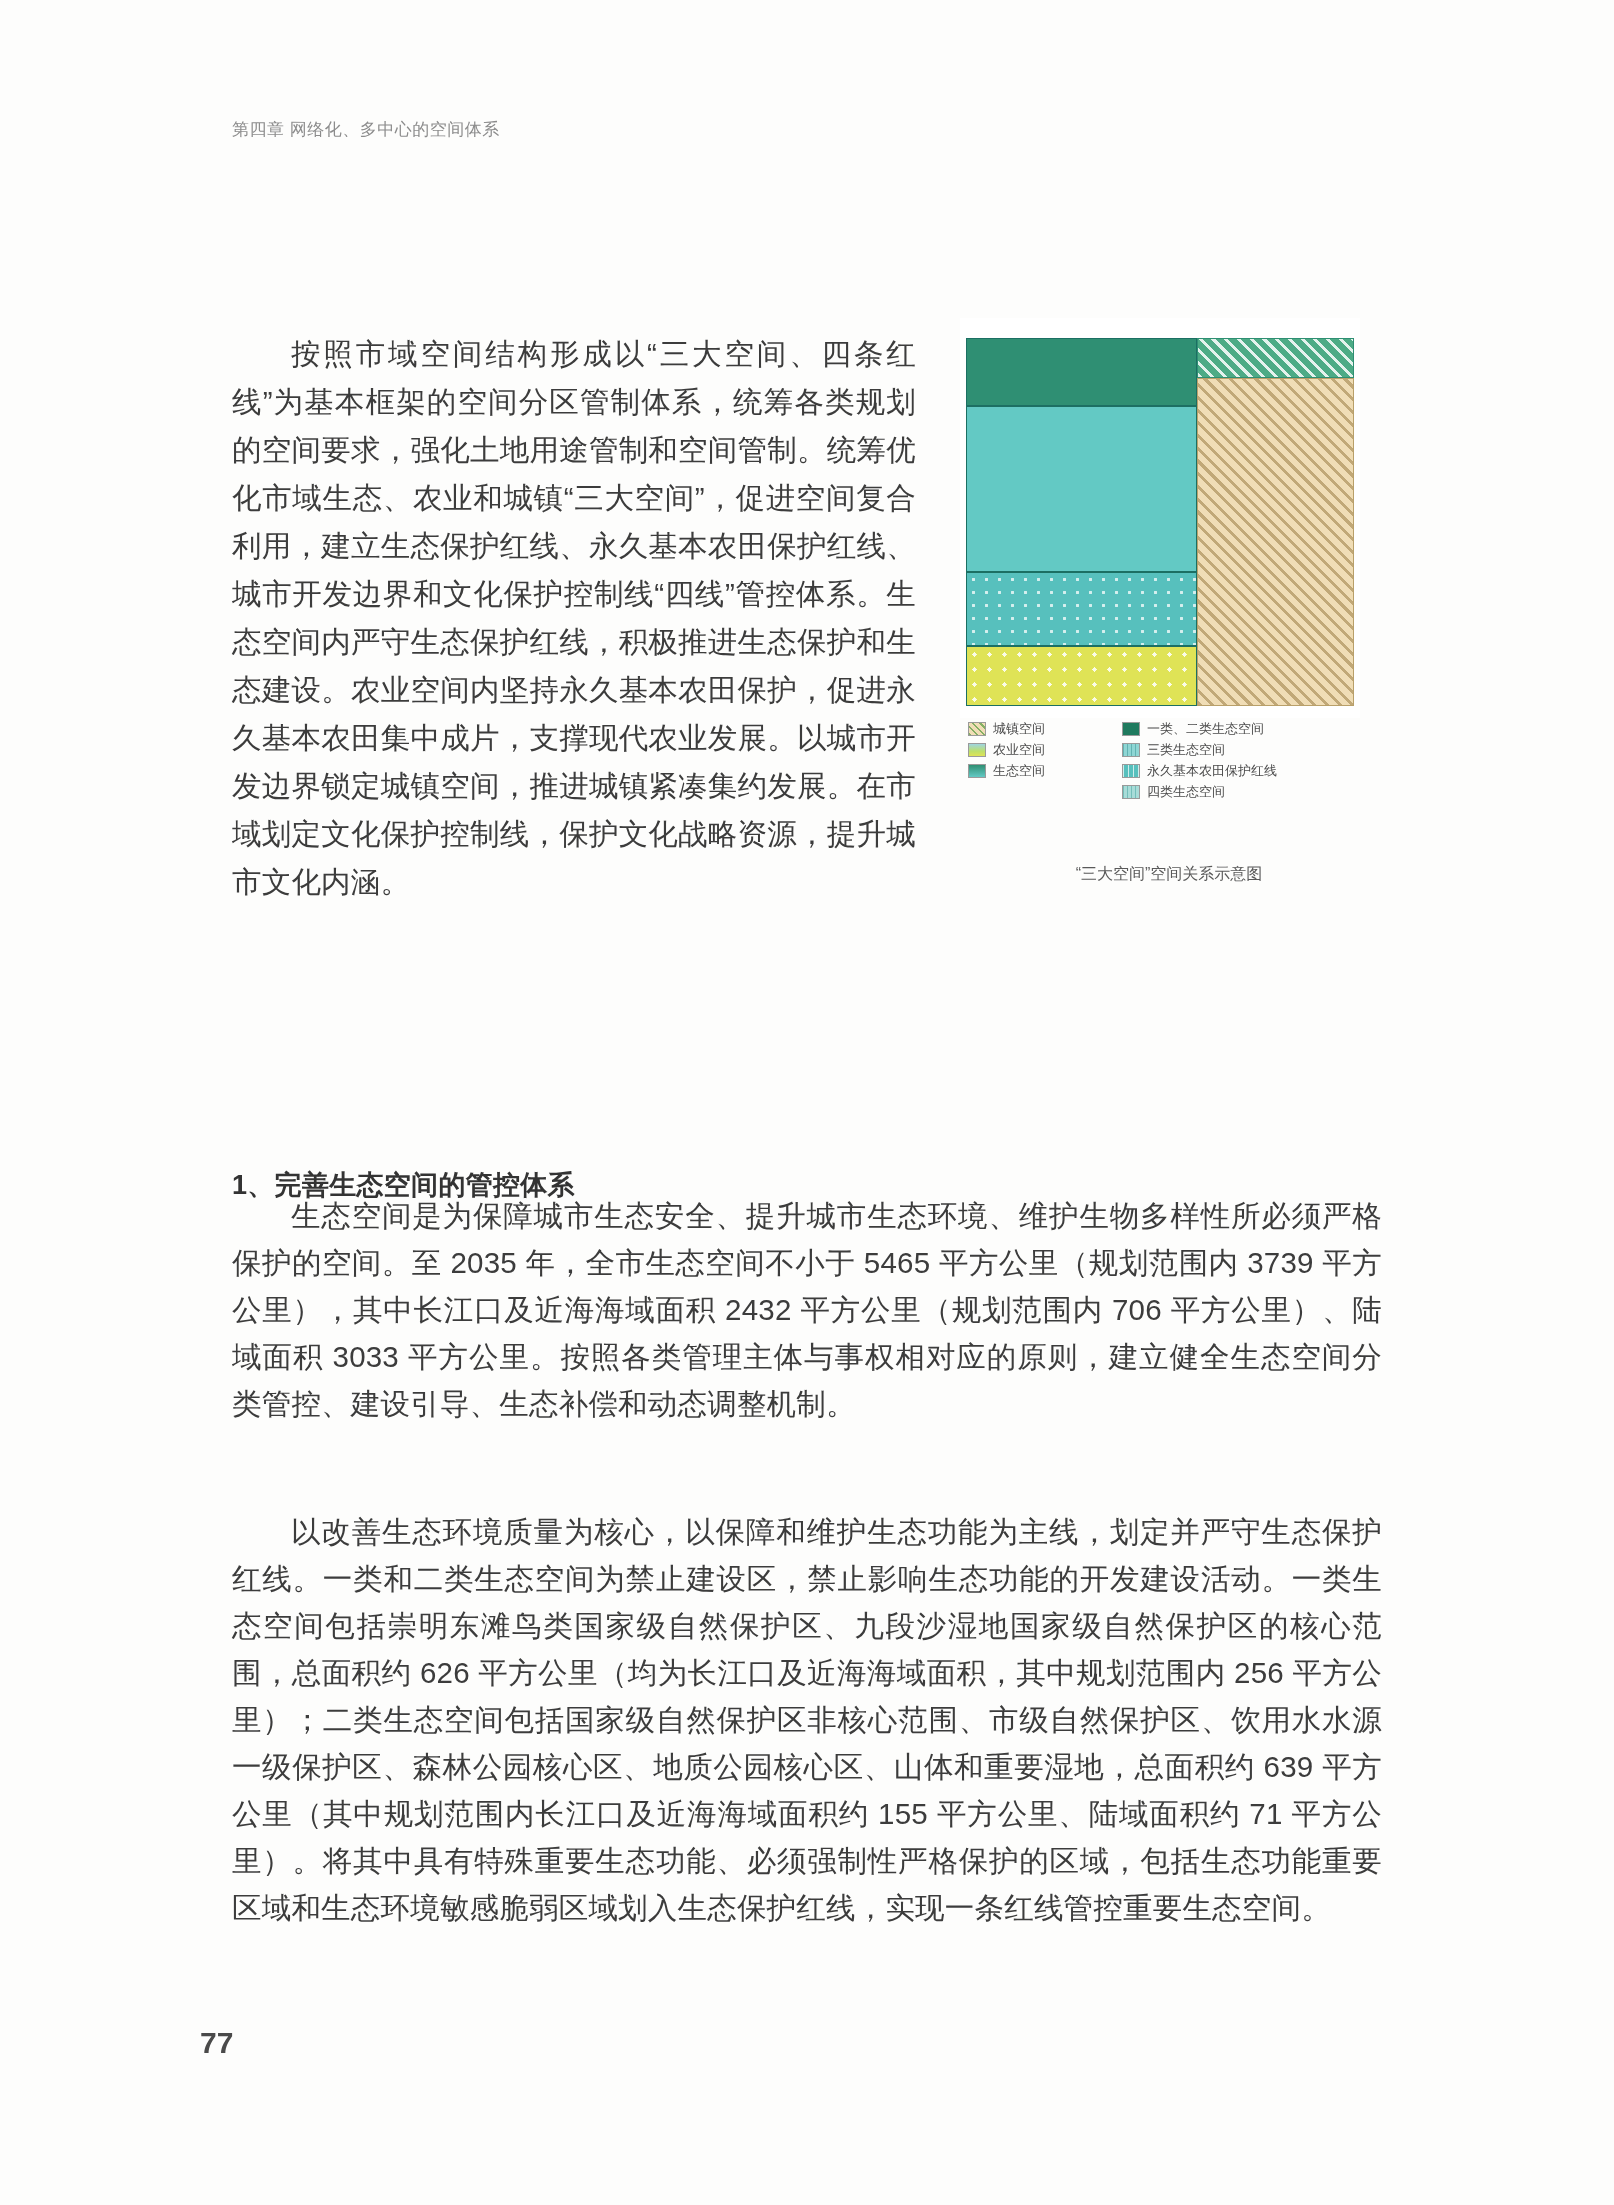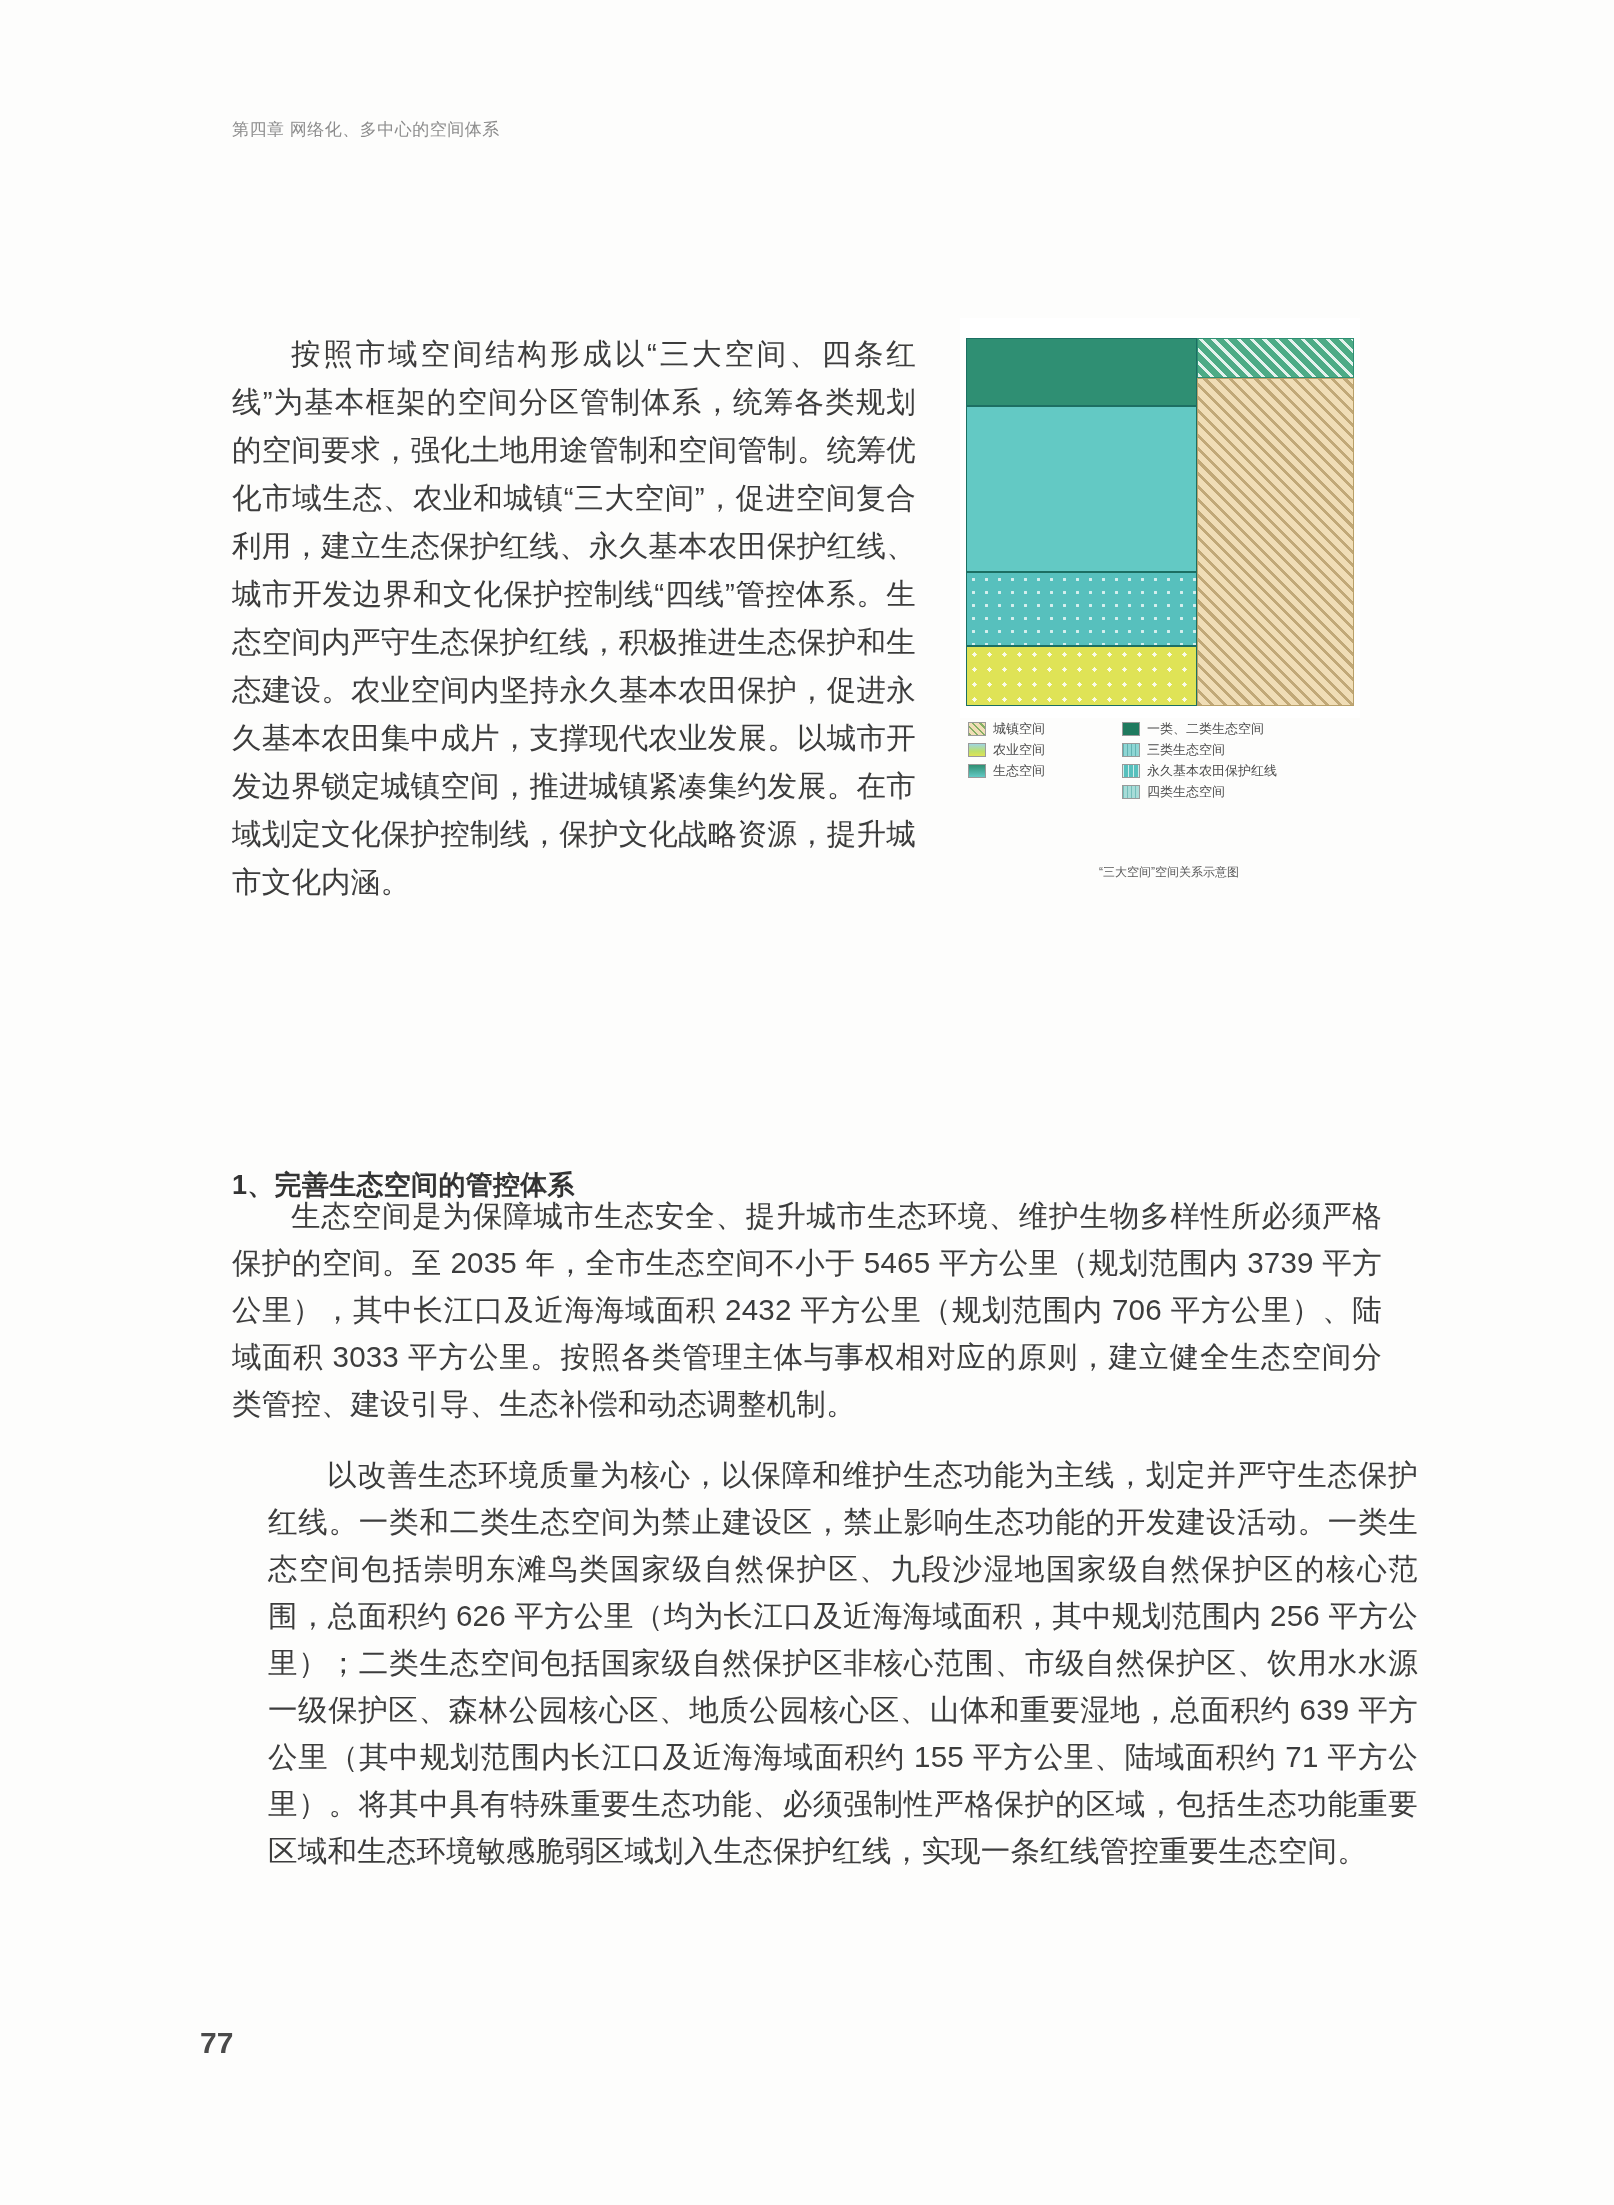--- a/index.html
+++ b/index.html
@@ -184,21 +184,21 @@
     background-image: repeating-linear-gradient(90deg,
       rgba(80,170,165,.6) 0 1px, rgba(0,0,0,0) 1px 4px);
   }
 
   .fig-caption {
     position: absolute;
     left: 0;
     top: 546px;
     width: 418px;
     text-align: center;
-    font-size: 12px;
+    font-size: 16px;
     color: #595959;
     white-space: nowrap;
   }
 
   
   .heading-1 {
     position: absolute;
     left: 232px;
     top: 1048px;
     font-size: 33px;
@@ -226,21 +226,21 @@
     width: 1150px;
     font-size: 29.5px;
     line-height: 47px;
     color: #3c3c3c;
     text-align: justify;
     text-justify: inter-ideograph;
     letter-spacing: 0.2px;
   }
   .body-block p { margin: 0; text-indent: 2em; }
   .body-a { top: 1192px; }
-  .body-b { top: 1451px; margin-left: 36px; }
+  .body-b { top: 1508px; }
 
   
   .page-number {
     position: absolute;
     left: 200px;
     top: 2026px;
     font-size: 30px;
     font-weight: 700;
     color: #4a4a4a;
   }

